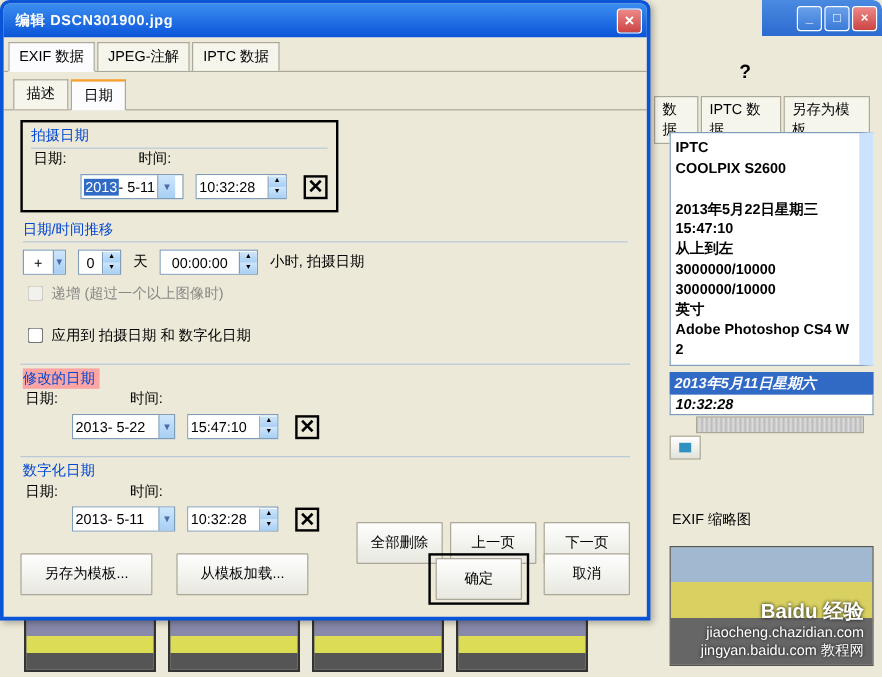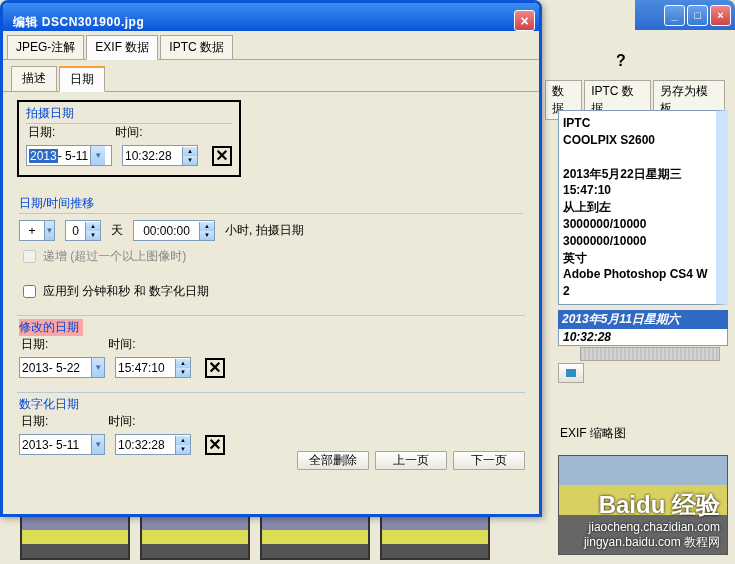--- a/index.html
+++ b/index.html
@@ -23,67 +23,67 @@
 .mode-btn { position: absolute; top: 363px; left: 558px; width: 26px; height: 20px; background: linear-gradient(#fefefe,#e3e3db); border: 1px solid #aca899; display: flex; align-items: center; justify-content: center; }
 .mode-sq { width: 10px; height: 8px; background: #3090c0; }
 .thumb-lbl { position: absolute; top: 425px; left: 560px; }
 .bus2 { position: absolute; top: 455px; left: 558px; width: 170px; height: 100px; background: linear-gradient(to bottom,#a0b8d0 30%,#d8d060 30%,#d8d060 60%,#666 60%); border: 1px solid #555; }
 
 
 .thumb { position: absolute; top: 510px; width: 110px; height: 50px; background: linear-gradient(to bottom,#88a 40%,#dd5 40%,#dd5 70%,#555 70%); border: 2px solid #333; }
 .thumb.t1 { left: 20px; } .thumb.t2 { left: 140px; } .thumb.t3 { left: 260px; } .thumb.t4 { left: 380px; }
 
 .watermark { position: absolute; bottom: 15px; right: 15px; color: #fff; text-align: right; line-height: 1.2; text-shadow: 0 0 3px #000; }
-.watermark .big { font-size: 24px; font-weight: bold; }
+.watermark .big { font-size: 17px; font-weight: bold; }
 
 
 .dialog { position: absolute; top: 0; left: 0; width: 542px; height: 517px; border: 3px solid #0a54d8; border-radius: 8px 8px 0 0; background: #ece9d8; box-shadow: 2px 2px 6px rgba(0,0,0,0.3); }
-.titlebar { height: 28px; background: linear-gradient(to bottom,#3b8ef0,#0a54d8); border-radius: 5px 5px 0 0; display: flex; align-items: flex-end; padding: 0 4px; color: #fff; font-weight: bold; }
+.titlebar { height: 28px; background: linear-gradient(to bottom,#3b8ef0,#0a54d8); border-radius: 5px 5px 0 0; display: flex; align-items: center; padding: 0 4px; color: #fff; font-weight: bold; }
 .titlebar .title { flex: 1; padding-left: 6px; font-family: SimSun, sans-serif; letter-spacing: 0.5px; }
 .titlebar .closebtn { width: 21px; height: 21px; border-radius: 3px; border: 1px solid #fff; background: linear-gradient(#e88,#c44); display: flex; align-items: center; justify-content: center; font-weight: bold; font-size: 14px; }
 
 .maintabs { display: flex; padding: 4px 4px 0 4px; border-bottom: 1px solid #aca899; }
 .mtab { padding: 3px 8px; border: 1px solid #aca899; border-bottom: none; background: #f5f5ec; margin-right: 2px; position: relative; }
 .mtab.active { background: #fcfcfe; border-bottom: 1px solid #fcfcfe; margin-bottom: -1px; font-weight: normal; }
 
 .subtabs { display: flex; padding: 6px 8px 0 8px; border-bottom: 1px solid #aca899; }
 .stab { padding: 3px 10px; border: 1px solid #aca899; border-bottom: none; background: #f5f5ec; margin-right: 2px; }
 .stab.active { background: #fcfcfe; border-bottom: 1px solid #fcfcfe; margin-bottom: -1px; color: #000; border-top: 2px solid #f5a030; }
 
 .content { padding: 8px 14px; }
 
 fieldset { border: 1px solid #b8c8d8; margin: 0 0 10px 0; padding: 6px 10px 10px 10px; }
 .row { display: flex; align-items: center; gap: 10px; margin-top: 4px; }
 .lblrow { display: flex; gap: 60px; padding-left: 2px; margin-bottom: 2px; }
 .datecombo, .timecombo, .basiccombo { display: flex; align-items: center; border: 1px solid #7f9db9; background: #fff; height: 21px; }
-.datecombo { width: 86px; }
+.datecombo { width: 86px; margin-left: 41px; }
 .timecombo { width: 76px; }
 .datecombo input, .timecombo input { border: none; width: 100%; padding: 0 2px; height: 19px; font-size: 12px; outline: none; font-family: inherit; }
 .sel { background: #316ac5; color: #fff; padding: 0 1px; }
 .ddbtn { width: 15px; height: 19px; background: linear-gradient(#cde6fb,#a8cff5); border-left: 1px solid #7f9db9; display: flex; align-items: center; justify-content: center; font-size: 8px; color: #4a6; }
 .ddbtn::before { content: "▼"; color: #4b6aab; font-size: 8px; }
 .spin { display: flex; flex-direction: column; border-left: 1px solid #7f9db9; }
 .spin div { width: 14px; height: 9px; background: linear-gradient(#cde6fb,#a8cff5); font-size: 6px; text-align: center; line-height: 9px; }
 .xmark { width: 20px; height: 20px; border: 2px solid #000; display: flex; align-items: center; justify-content: center; font-size: 16px; font-weight: bold; margin-left: 4px; }
 .xmark::before { content: "✕"; }
-.subhdr { color: #0046d5; border-bottom: 1px solid #b8c8d8; margin-top: 18px; padding-bottom: 1px; }
+.subhdr { color: #0046d5; border-bottom: 1px solid #b8c8d8; margin-top: 6px; padding-bottom: 1px; }
 
 .smallcombo { display: flex; align-items: center; border: 1px solid #7f9db9; background: #fff; height: 21px; width: 36px; }
 .smallcombo input { border: none; width: 100%; text-align: center; height: 19px; font-size: 12px; }
 .medtime { width: 82px; }
 .medtime input { text-align: center; }
 
 .chk { display: flex; align-items: center; gap: 4px; margin-top: 6px; }
 .chk input { width: 13px; height: 13px; }
 .gray { color: #888; }
 .redbox { border: 2px solid #000000; padding: 3px; }
 
 .dlg-btns-row1 { position: absolute; bottom: 44px; right: 14px; display: flex; gap: 6px; }
 .dlg-btns-row2 { position: absolute; bottom: 10px; left: 14px; right: 14px; display: flex; }
-.btn { min-width: 72px; height: 19px; background: linear-gradient(#fefefe,#e8e8e0); border: 1px solid #aca899; border-radius: 1px; padding: 0 10px; display: flex; align-items: center; justify-content: center; cursor: default; }
+.btn { min-width: 72px; height: 35px; background: linear-gradient(#fefefe,#e8e8e0); border: 1px solid #aca899; border-radius: 1px; padding: 0 10px; display: flex; align-items: center; justify-content: center; cursor: default; }
 </style>
 </head>
 <body>
 
 <div class="parent-win">
   <div class="winbtn min">_</div>
   <div class="winbtn max">□</div>
   <div class="winbtn close">×</div>
 </div>
 
@@ -132,22 +132,22 @@
   <div>jingyan.baidu.com 教程网</div>
 </div>
 
 <div class="dialog">
   <div class="titlebar">
     <span class="title">编辑 DSCN301900.jpg</span>
     <div class="closebtn">×</div>
   </div>
 
   <div class="maintabs">
+    <div class="mtab active">EXIF 数据</div>
     <div class="mtab">JPEG-注解</div>
-    <div class="mtab active">EXIF 数据</div>
     <div class="mtab">IPTC 数据</div>
   </div>
 
   <div class="subtabs">
     <div class="stab">描述</div>
     <div class="stab active">日期</div>
   </div>
 
   <div class="content">
 
@@ -201,21 +201,21 @@
             </div>
         </div>
         <span>小时, 拍摄日期</span>
       </div>
       <div class="chk gray">
         <input type="checkbox" disabled="" style="">
         <span>递增 (超过一个以上图像时)</span>
       </div>
       <div class="chk" style="margin-top:16px;">
         <input type="checkbox" style="">
-        <span>应用到 分钟和秒 和 数字化日期</span>
+        <span>应用到 拍摄日期 和 数字化日期</span>
       </div>
     </div>
 
     <fieldset style="border:none; border-top:1px solid #b8c8d8; margin-top:14px; padding:4px 2px;">
       <div style="color:#0046d5; margin-top:-12px; background:#fca5a5; display:inline-block; padding-right:4px;">修改的日期</div>
       <div class="lblrow">
         <span>日期:</span>
         <span>时间:</span>
       </div>
       <div class="row">
@@ -257,13 +257,24 @@
     </fieldset>
 
   </div>
 
   <div class="dlg-btns-row1">
     <div class="btn">全部删除</div>
     <div class="btn">上一页</div>
     <div class="btn">下一页</div>
   </div>
 
+  <div class="dlg-btns-row2">
+    <div class="btn" style="min-width:110px;">另存为模板...</div>
+    <div style="width:20px;"></div>
+    <div class="btn" style="min-width:110px;">从模板加载...</div>
+    <div style="flex:1;"></div>
+    <div class="redbox" style="padding:2px 4px;">
+      <div class="btn">确定</div>
+    </div>
+    <div style="width:12px;"></div>
+    <div class="btn">取消</div>
+  </div>
 </div>
 
 </body></html>

